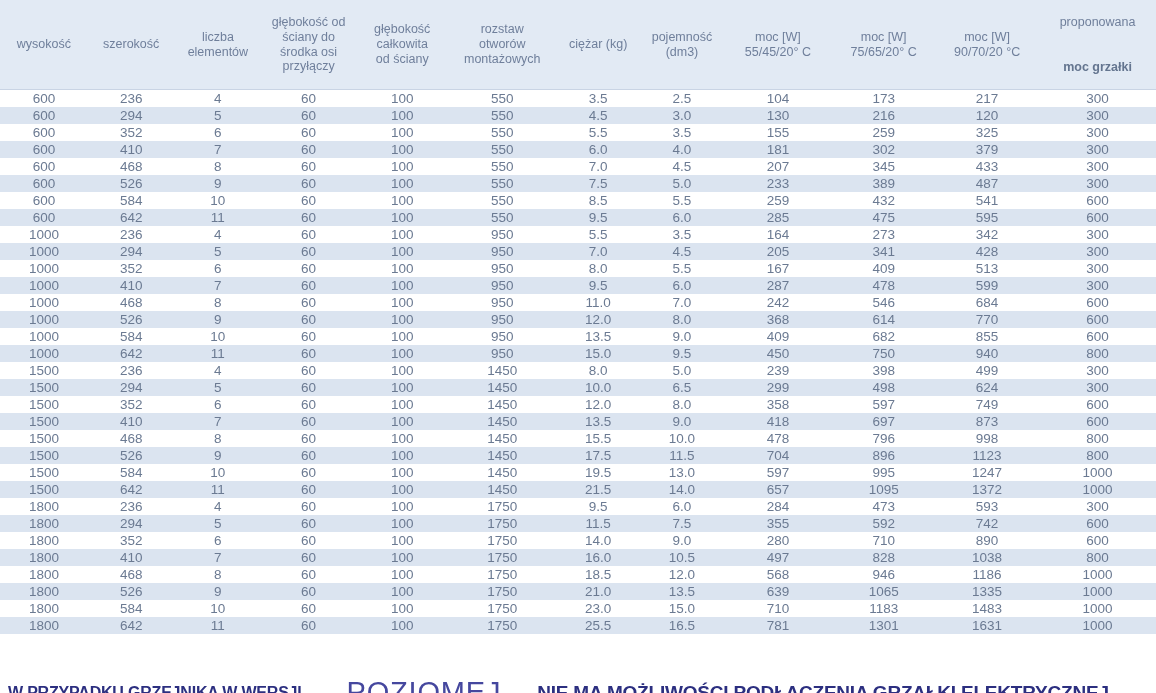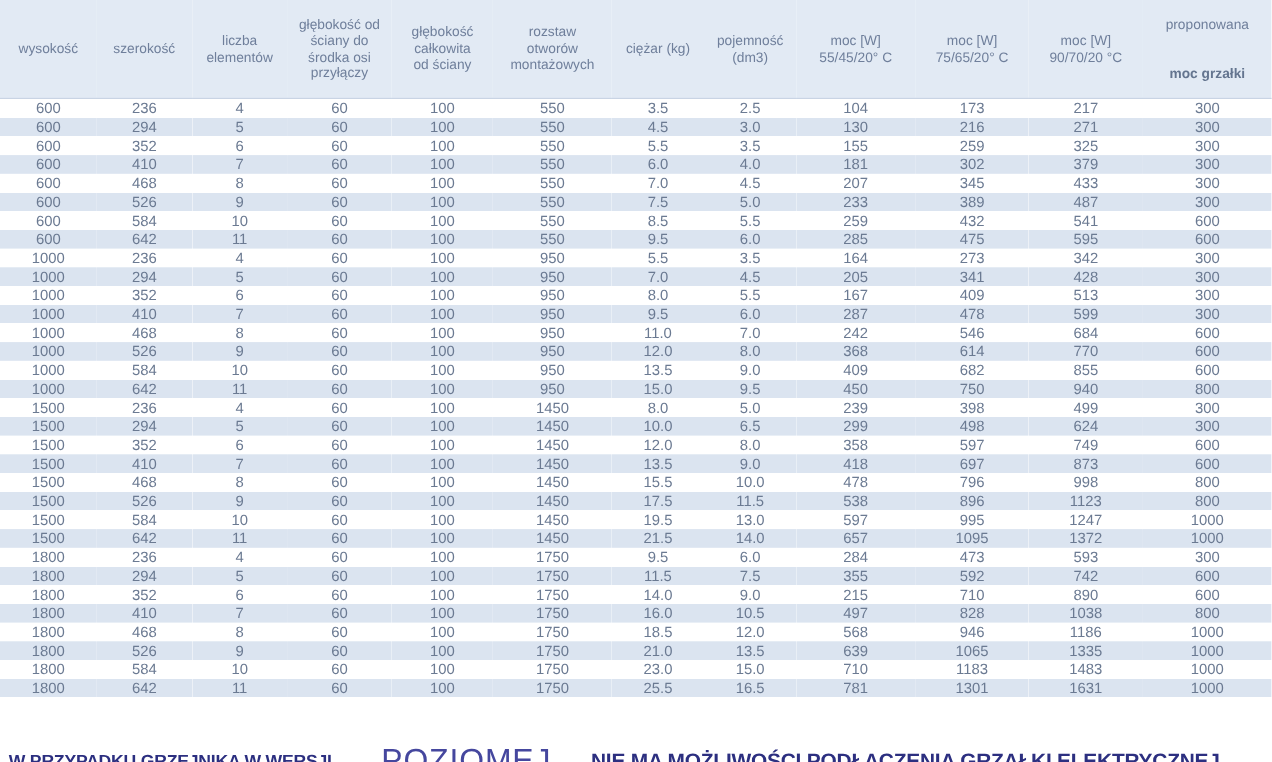--- a/index.html
+++ b/index.html
@@ -139,21 +139,21 @@
         <td>600</td>
         <td>294</td>
         <td>5</td>
         <td>60</td>
         <td>100</td>
         <td>550</td>
         <td>4.5</td>
         <td>3.0</td>
         <td>130</td>
         <td>216</td>
-        <td>271</td>
+        <td>120</td>
         <td>300</td>
       </tr>
       <tr>
         <td>600</td>
         <td>352</td>
         <td>6</td>
         <td>60</td>
         <td>100</td>
         <td>550</td>
         <td>5.5</td>
@@ -417,21 +417,21 @@
       </tr>
       <tr>
         <td>1500</td>
         <td>526</td>
         <td>9</td>
         <td>60</td>
         <td>100</td>
         <td>1450</td>
         <td>17.5</td>
         <td>11.5</td>
-        <td>538</td>
+        <td>704</td>
         <td>896</td>
         <td>1123</td>
         <td>800</td>
       </tr>
       <tr>
         <td>1500</td>
         <td>584</td>
         <td>10</td>
         <td>60</td>
         <td>100</td>
@@ -487,21 +487,21 @@
       </tr>
       <tr>
         <td>1800</td>
         <td>352</td>
         <td>6</td>
         <td>60</td>
         <td>100</td>
         <td>1750</td>
         <td>14.0</td>
         <td>9.0</td>
-        <td>215</td>
+        <td>280</td>
         <td>710</td>
         <td>890</td>
         <td>600</td>
       </tr>
       <tr>
         <td>1800</td>
         <td>410</td>
         <td>7</td>
         <td>60</td>
         <td>100</td>

